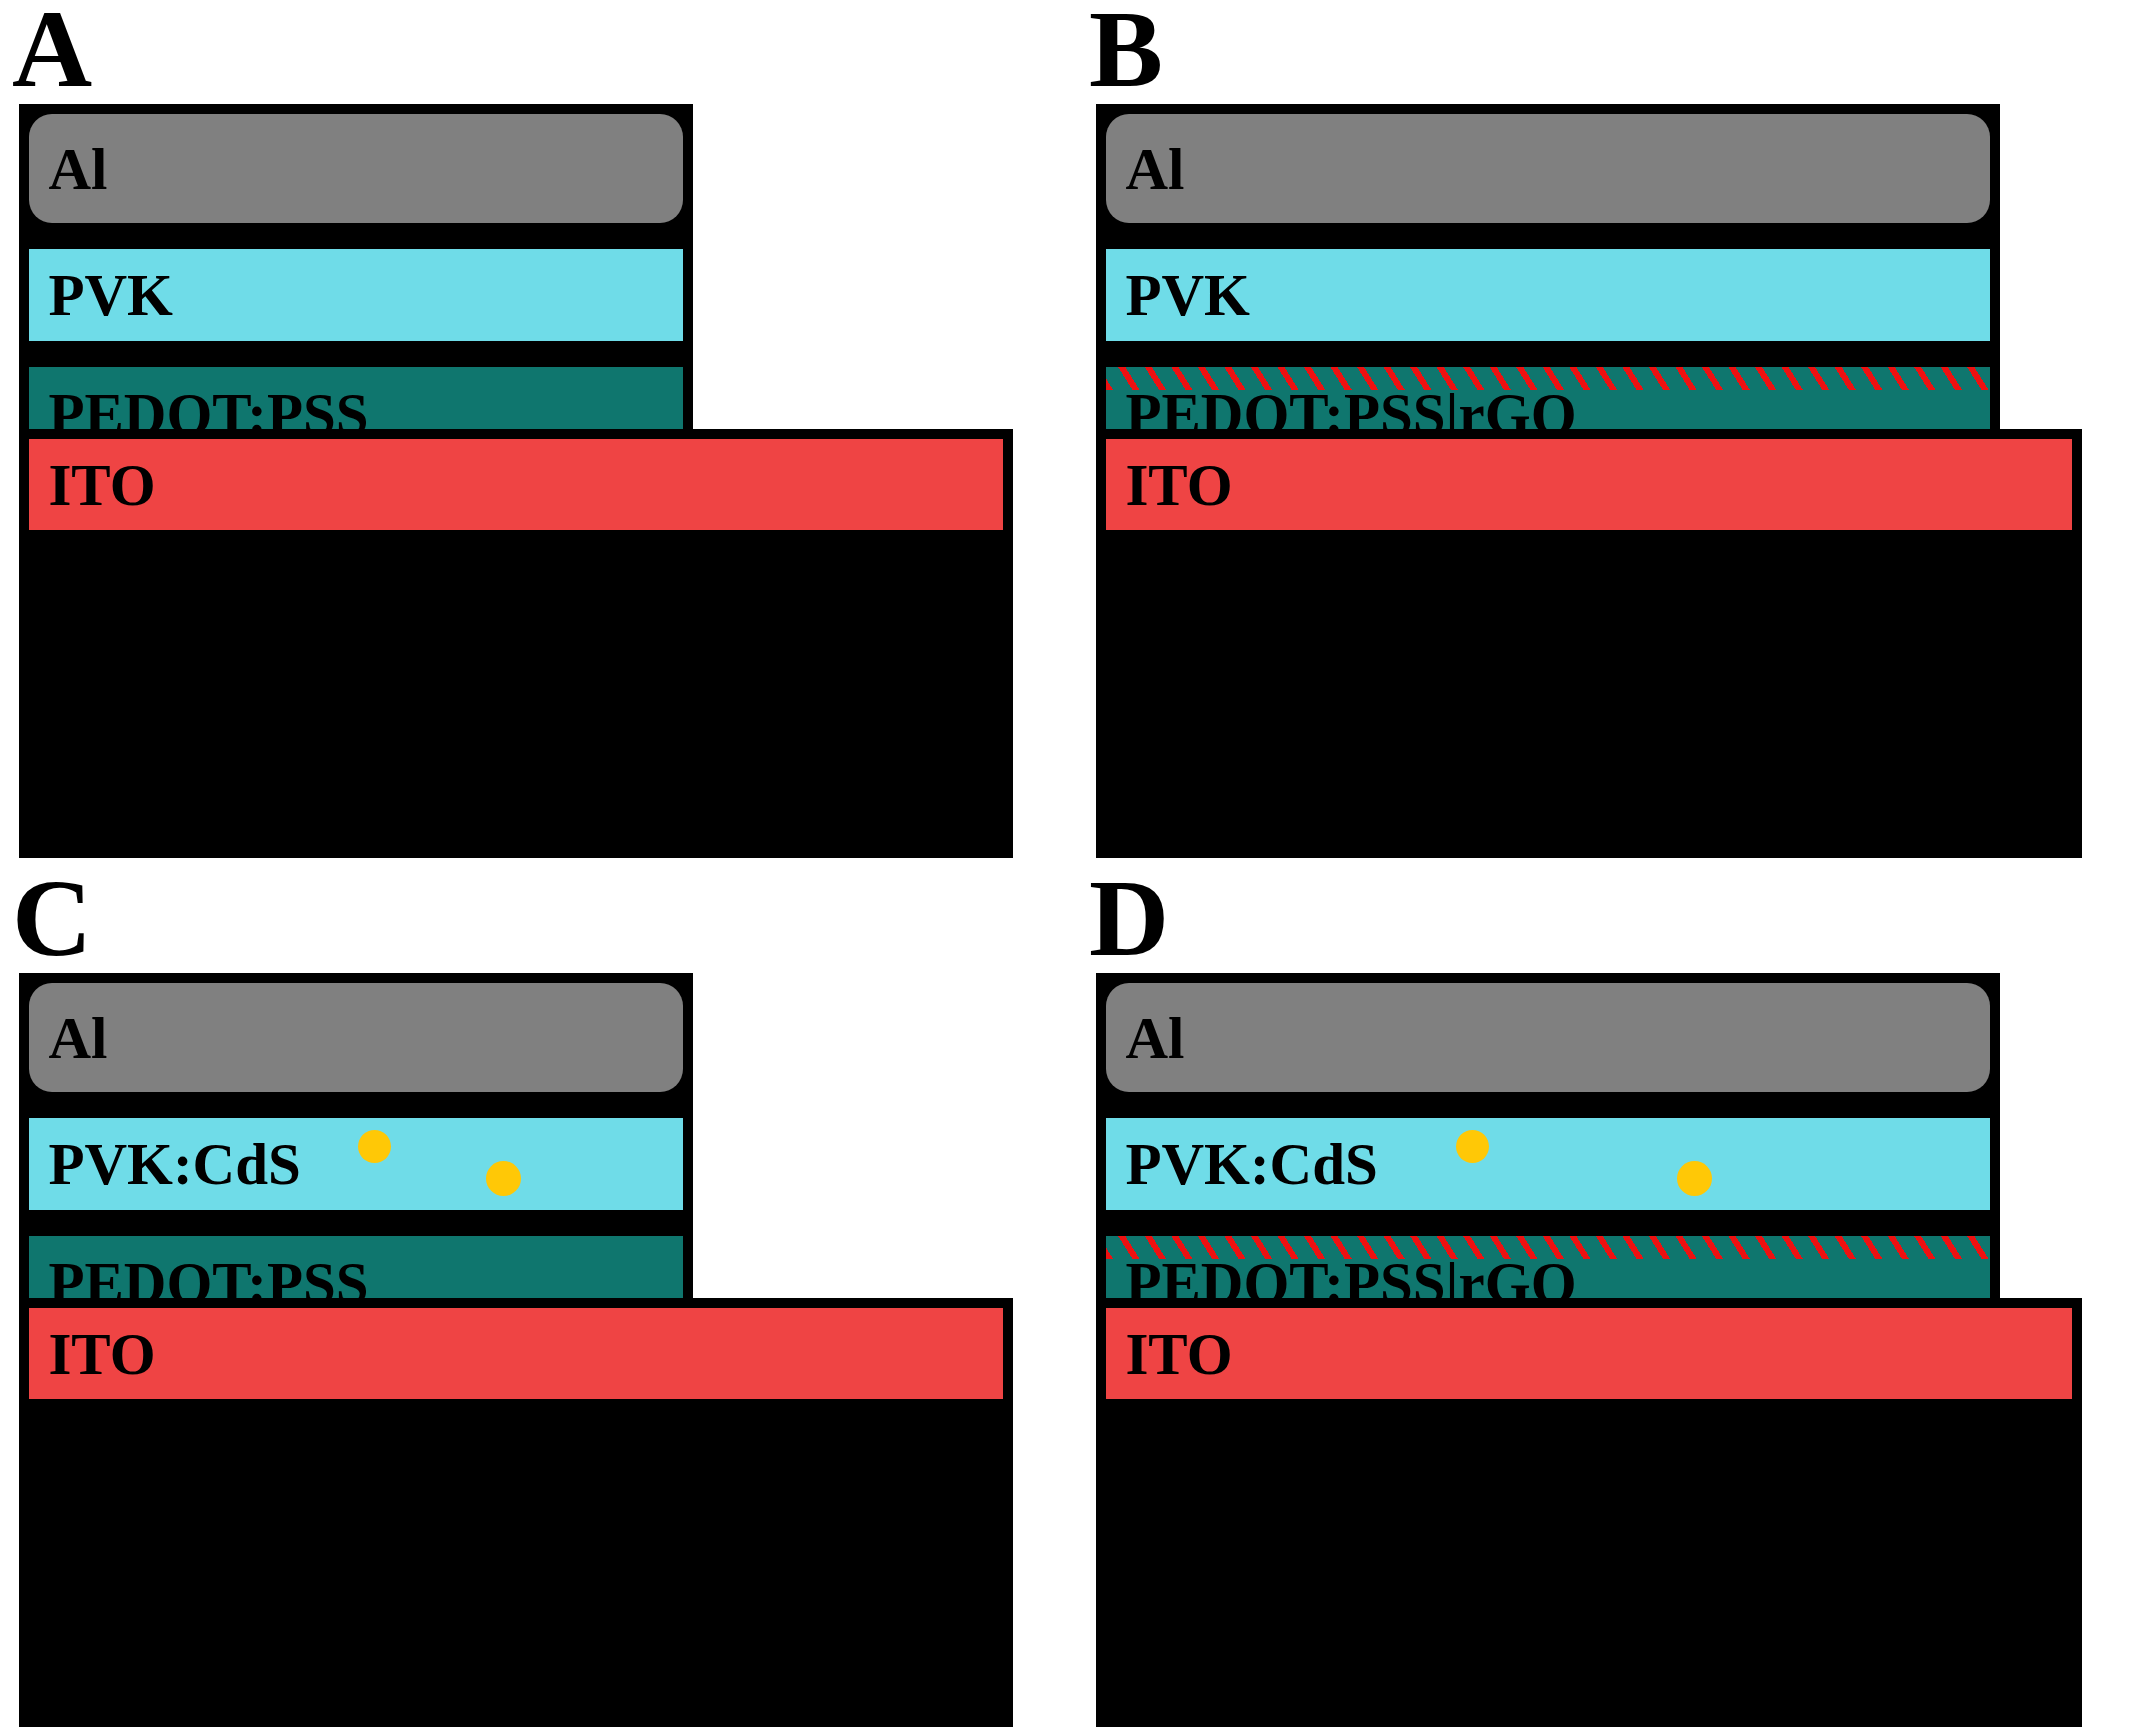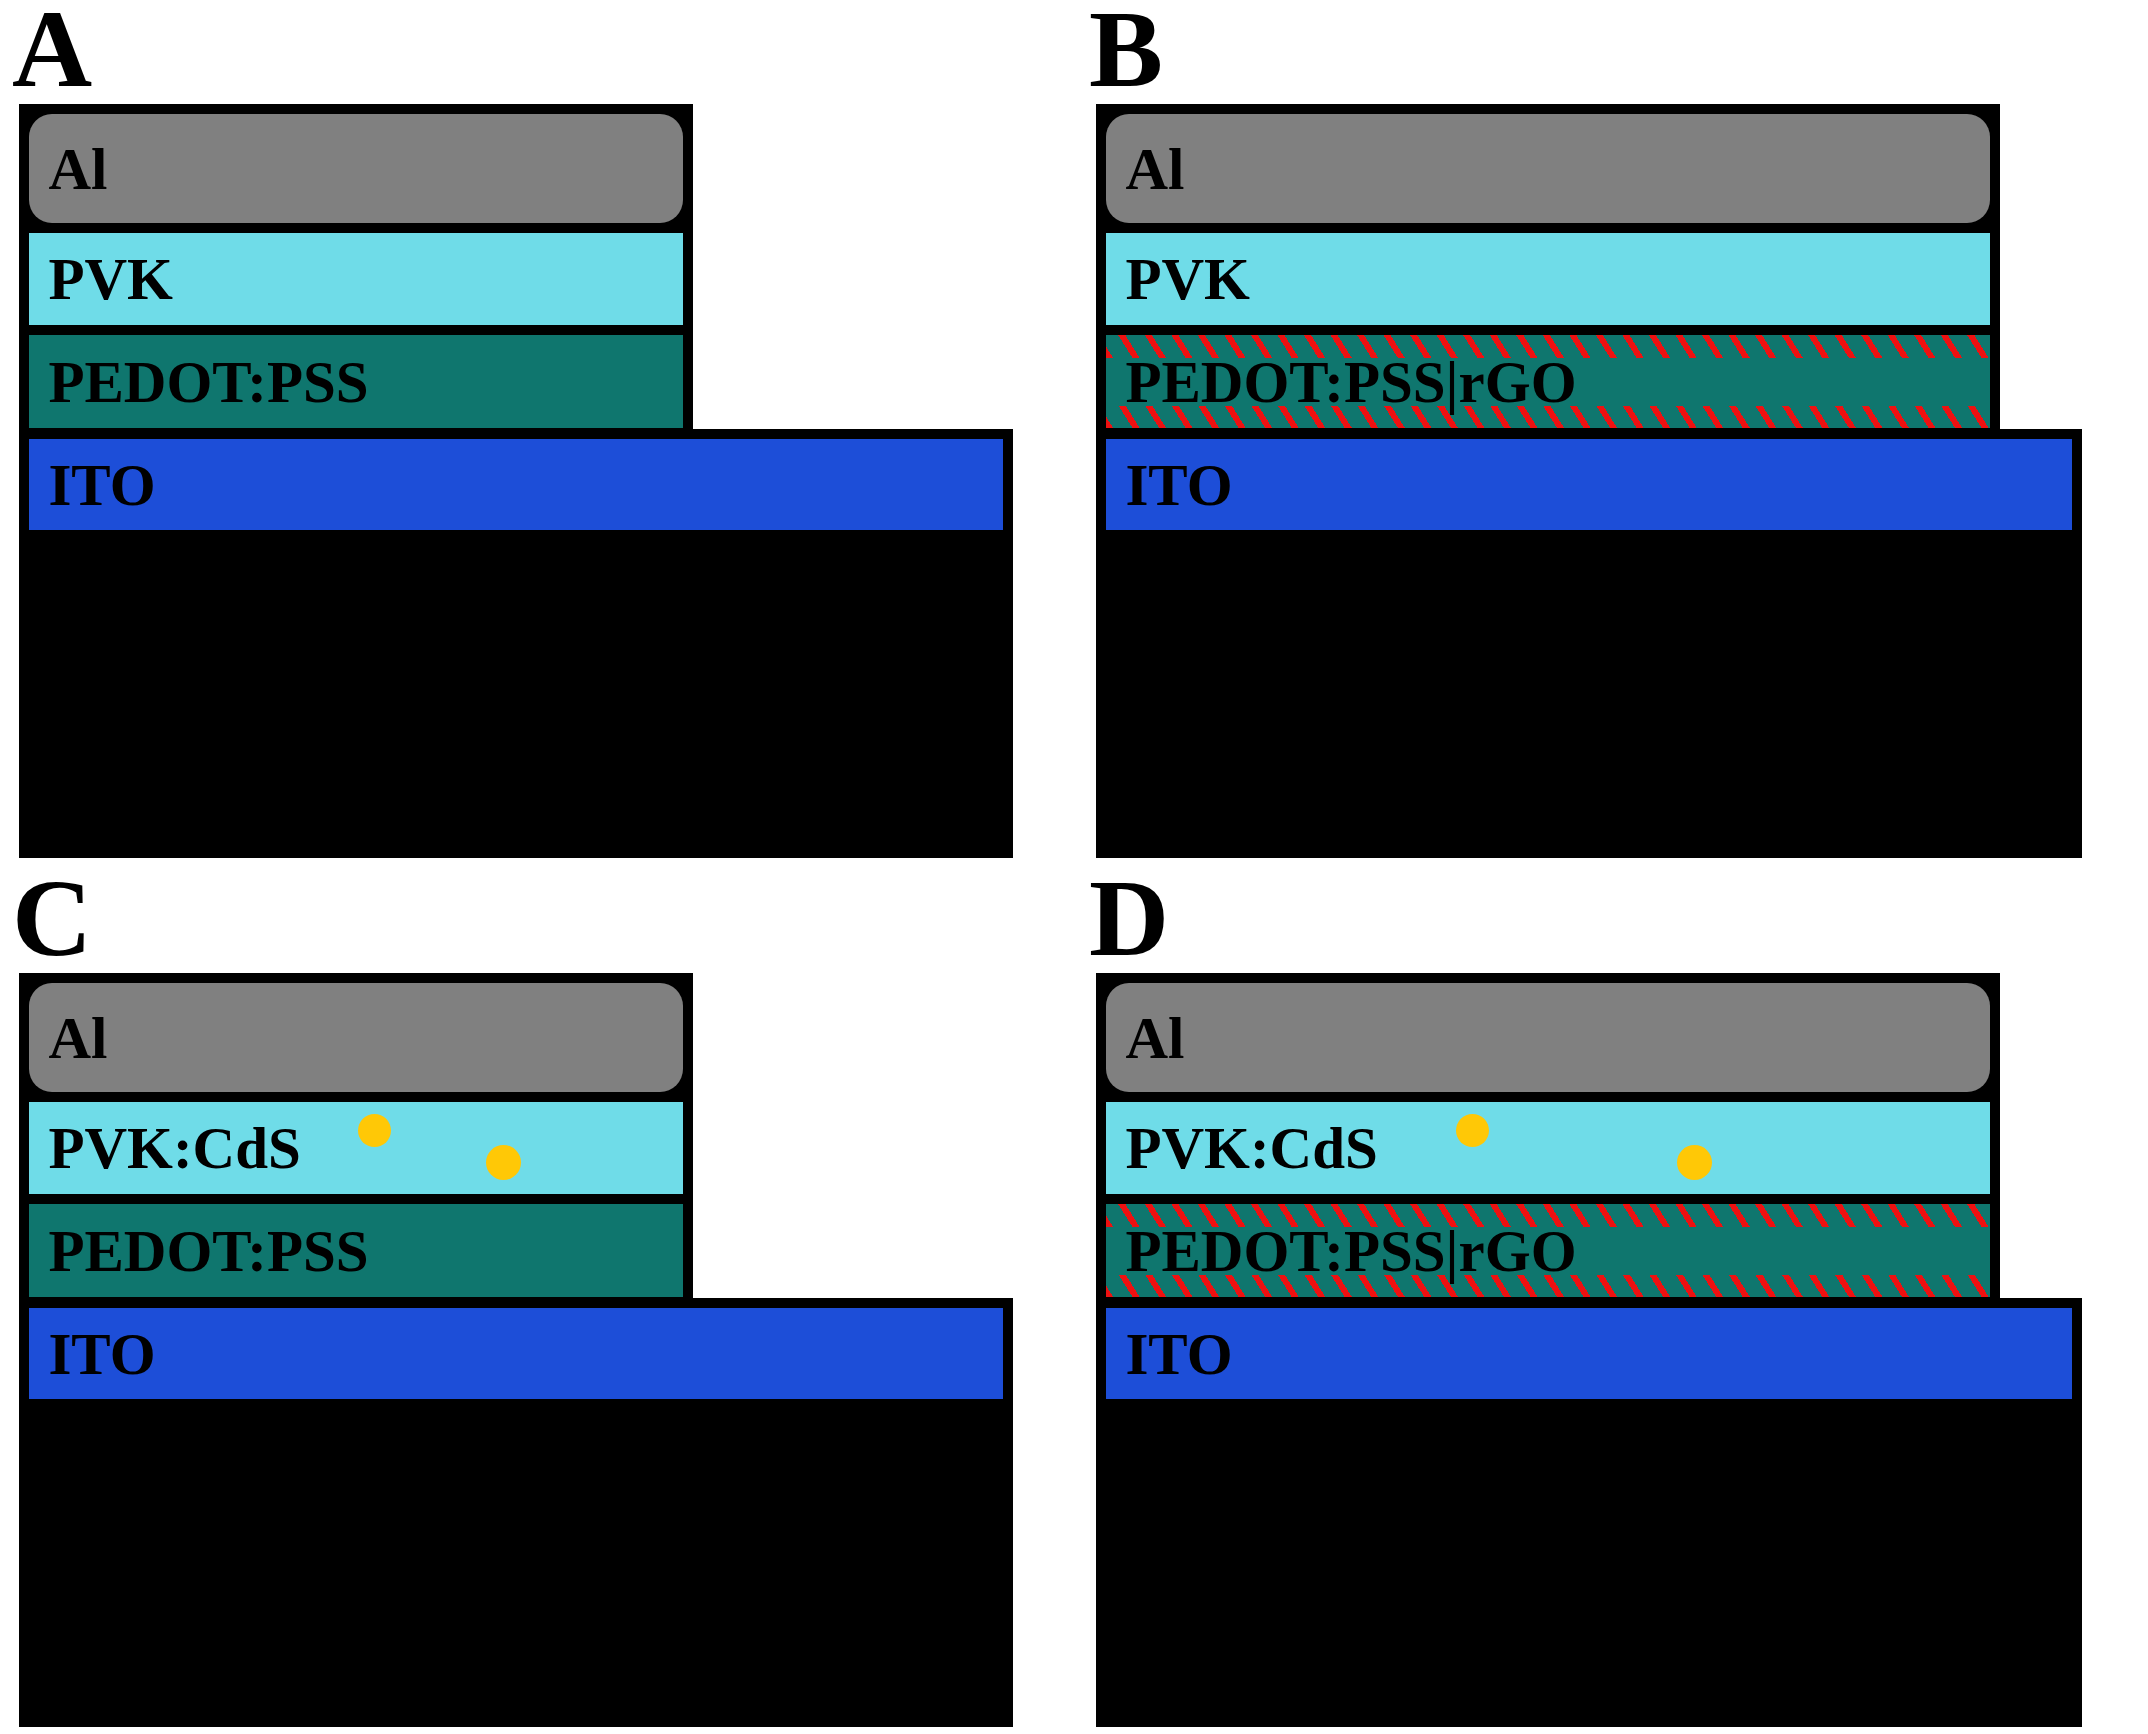--- a/index.html
+++ b/index.html
@@ -59,41 +59,41 @@
 
   .layer {
     position: relative;
     box-sizing: border-box;
     width: 100%;
     display: block;
     overflow: hidden;
   }
 
   .layer + .layer {
-    margin-top: 10px;
+    margin-top: 26px;
   }
 
   .layer-text {
     position: absolute;
     left: 19px;
     top: 50%;
     transform: translateY(-50%);
     font-family: "Liberation Serif", "DejaVu Serif", serif;
     font-weight: bold;
     font-size: 59px;
     line-height: 1;
     color: #000000;
     white-space: nowrap;
     user-select: none;
   }
 
   .layer-al   { background: #808080; border-radius: 23px; }
   .layer-pvk  { background: #6FDCE8; }
   .layer-ped  { background: #0f766e; }
-  .layer-ito  { background: #1d4ed8; }
+  .layer-ito  { background: #ef4444; }
 
   
   .hatch {
     position: absolute;
     left: 0;
     width: 100%;
     height: 22.5px;
     background-image: repeating-linear-gradient(
         58deg,
         #ee1111 0px,

